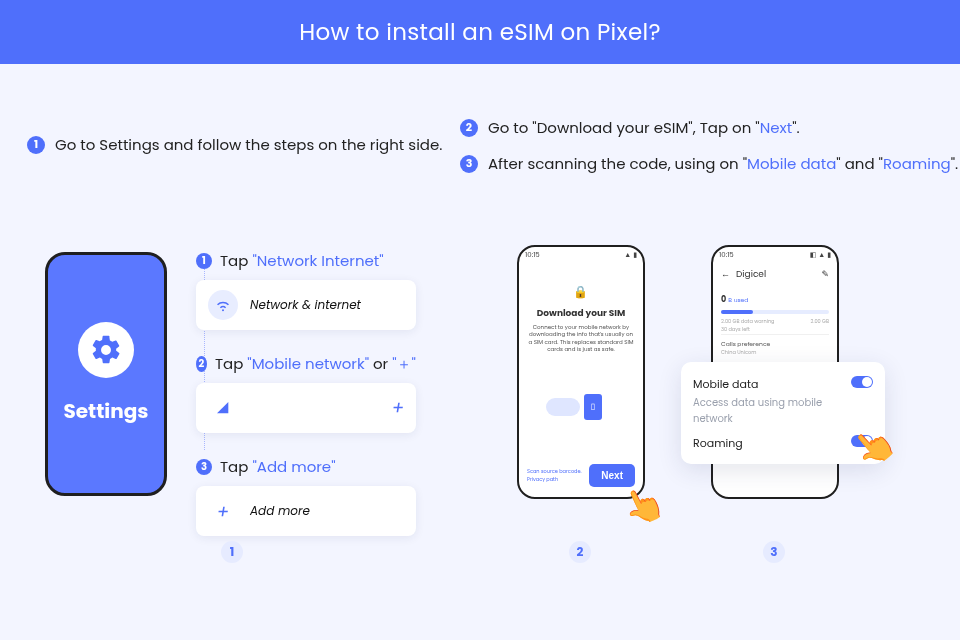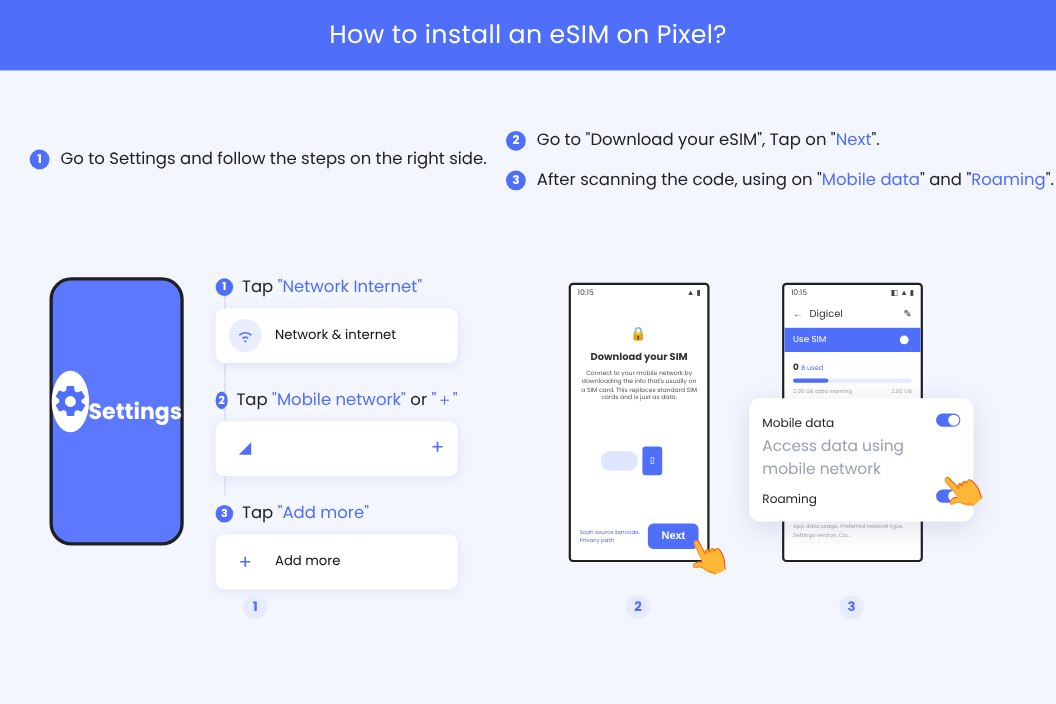--- a/index.html
+++ b/index.html
@@ -54,21 +54,21 @@
   }
   .panel.left{left:23px;width:410px}
   .panel.right{left:443px;width:494px}
 
   
   .phone-settings{
     position:absolute;left:22px;top:57px;
     width:116px;height:238px;
     border:3px solid #1f1f1f;border-radius:20px;
     background:var(--blue-soft);
-    display:flex;flex-direction:row;align-items:center;justify-content:center;
+    display:flex;flex-direction:column;align-items:center;justify-content:center;
     color:#fff;
   }
   .phone-settings .gear{
     width:56px;height:56px;border-radius:50%;
     background:#fff;color:var(--blue);
     display:flex;align-items:center;justify-content:center;
     margin-bottom:18px;
   }
   .phone-settings .cap{font-weight:700;font-size:20px}
 
@@ -85,20 +85,21 @@
   }
   .step-line .txt{white-space:nowrap}
 
   .tile{
     background:#fff;border-radius:8px;
     box-shadow:0 2px 10px rgba(30,40,90,.08);
     padding:10px 12px;
     display:flex;align-items:center;gap:12px;
     margin-bottom:22px;
     font-size:12px;
+    font-style:italic;
   }
   .tile .icon{
     width:30px;height:30px;flex:0 0 30px;
     display:flex;align-items:center;justify-content:center;
     color:var(--blue);
   }
   .tile .icon.round{background:#e8edff;border-radius:50%}
   .tile .title{font-size:12px;color:#111}
   .tile .sub{font-size:10px;color:#888;margin-top:2px}
   .tile .plus{margin-left:auto;color:var(--blue);font-size:18px;line-height:1}
@@ -113,22 +114,22 @@
   .badge{
     position:absolute;bottom:22px;
     width:22px;height:22px;border-radius:50%;
     background:#e6ebff;color:var(--blue);
     font-size:12px;font-weight:700;
     display:flex;align-items:center;justify-content:center;
   }
 
   
   .rphone{
-    position:absolute;top:62px;width:124px;height:250px;
-    border:2px solid #1f1f1f;border-radius:4px;
+    position:absolute;top:50px;width:124px;height:250px;
+    border:2px solid #1f1f1f;border-radius:18px;
     background:#fff;overflow:hidden;
   }
   .rphone.p2{left:74px}
   .rphone.p3{left:268px}
 
   .statusbar{display:flex;justify-content:space-between;align-items:center;padding:3px 6px;font-size:7px;color:#444}
   .dsym{color:#444}
 
   .p2 .body{padding:10px 8px;text-align:center;color:#333}
   .p2 .lock{color:var(--blue);font-size:12px;margin-bottom:6px;margin-top:10px}
@@ -159,21 +160,21 @@
   
   .float{
     position:absolute;left:238px;top:167px;width:180px;
     background:#fff;border-radius:10px;
     box-shadow:0 6px 24px rgba(30,40,90,.12);
     padding:10px 12px 12px;
     z-index:3;
   }
   .frow{display:flex;justify-content:space-between;align-items:flex-start;margin:4px 0 8px}
   .frow .ft{font-size:11px;color:#222}
-  .frow .fs{font-size:14px;color:#9aa0ad;margin-top:2px}
+  .frow .fs{font-size:10px;color:#9aa0ad;margin-top:2px}
   .toggle{width:22px;height:12px;border-radius:6px;background:var(--blue);position:relative;flex:0 0 auto}
   .toggle::after{content:"";position:absolute;right:1px;top:1px;width:10px;height:10px;border-radius:50%;background:#fff}
 
   
   .hand{position:absolute;font-size:34px;transform:rotate(-25deg);filter:hue-rotate(-20deg) saturate(1.1)}
   .hand.h2{left:180px;top:286px;z-index:4}
   .hand.h3{left:410px;top:226px;transform:rotate(-40deg);z-index:4}
 </style>
 </head>
 <body>
@@ -261,45 +262,41 @@
 <div class="panel right">
 
   <div class="rphone p2">
     <div class="statusbar">
       <span>10:15</span>
       <span class="dsym">▲ ▮</span>
     </div>
     <div class="body">
       <div class="lock">🔒</div>
       <div class="h">Download your SIM</div>
-      <div class="d">Connect to your mobile network by downloading the info that's usually on a SIM card. This replaces standard SIM cards and is just as data.</div>
+      <div class="d">Connect to your mobile network by downloading the info that's usually on a SIM card. This replaces standard SIM cards and is just as safe.</div>
       <div class="illus">
         <div class="cloud"></div>
         <div class="card">▯</div>
       </div>
     </div>
     <div class="foot">
       <span class="tiny">Scan source barcode. Privacy path</span>
       <button class="next">Next</button>
     </div>
   </div>
 
   <div class="rphone p3">
     <div class="statusbar">
       <span>10:15</span>
       <span class="dsym">◧ ▲ ▮</span>
     </div>
     <div class="topbar">
       <span>←</span>
       <span>Digicel</span>
       <span style="margin-left:auto">✎</span>
-    </div>
-    <div class="usebar">
-      <span>Use SIM</span>
-      <span class="toggle" style="transform:scale(.8)"></span>
     </div>
     <div class="sect">
       <div class="big"><b>0</b> <span class="lbl">B used</span></div>
       <div class="bar"></div>
       <div style="display:flex;justify-content:space-between">
         <span class="cap6">2.00 GB data warning</span>
         <span class="cap6">2.00 GB</span>
       </div>
       <div class="cap6">30 days left</div>
 

